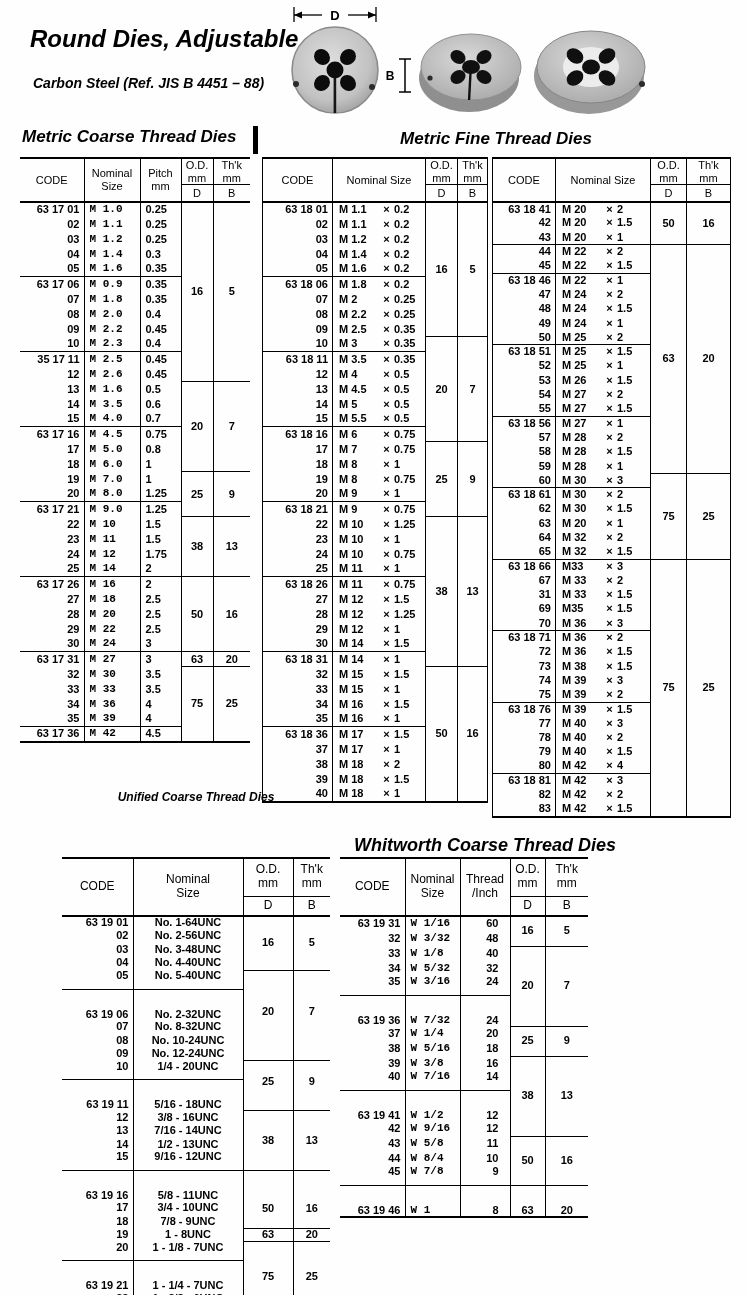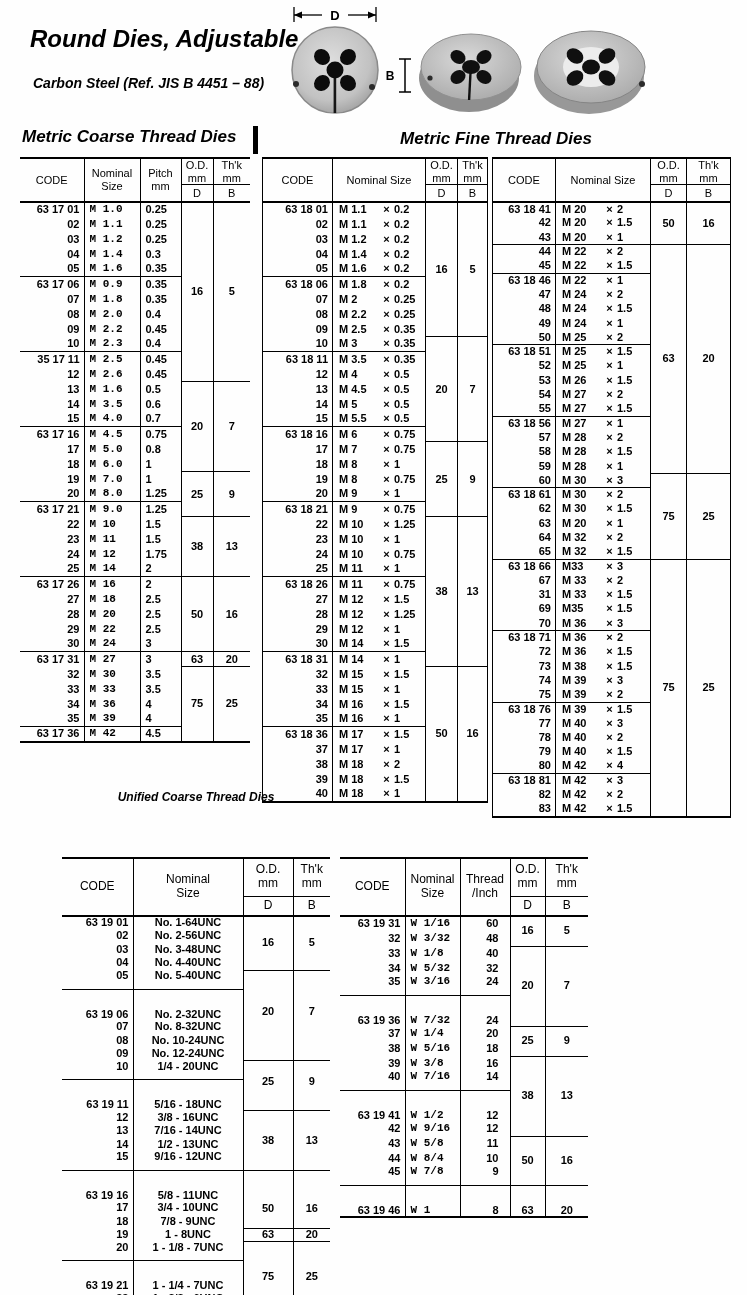--- a/index.html
+++ b/index.html
@@ -134,20 +134,21 @@
         <ellipse cx="335" cy="74" rx="9" ry="7" transform="rotate(35 335 74)"></ellipse>
       </g>
       <circle cx="370" cy="80" r="3" fill="#2b2b2b"></circle>
     </g>
   </svg>
 
   <div class="sec-title" id="coarse-title">Metric Coarse Thread Dies</div>
   <div id="title-divider"></div>
   <div class="sec-title" id="fine-title">Metric Fine Thread Dies</div>
   <div class="sec-title" id="unified-title">Unified Coarse Thread Dies</div>
+  <div class="sec-title" id="whitworth-title">Whitworth Coarse Thread Dies</div>
 
   <div id="mount-tables">
       <table class="die t-coarse">
         <colgroup>
           <col style="width: 64px;">
           <col style="width: 56px;">
           <col style="width: 41px;">
           <col style="width: 32px;">
           <col style="width: 37px;">
         </colgroup>

